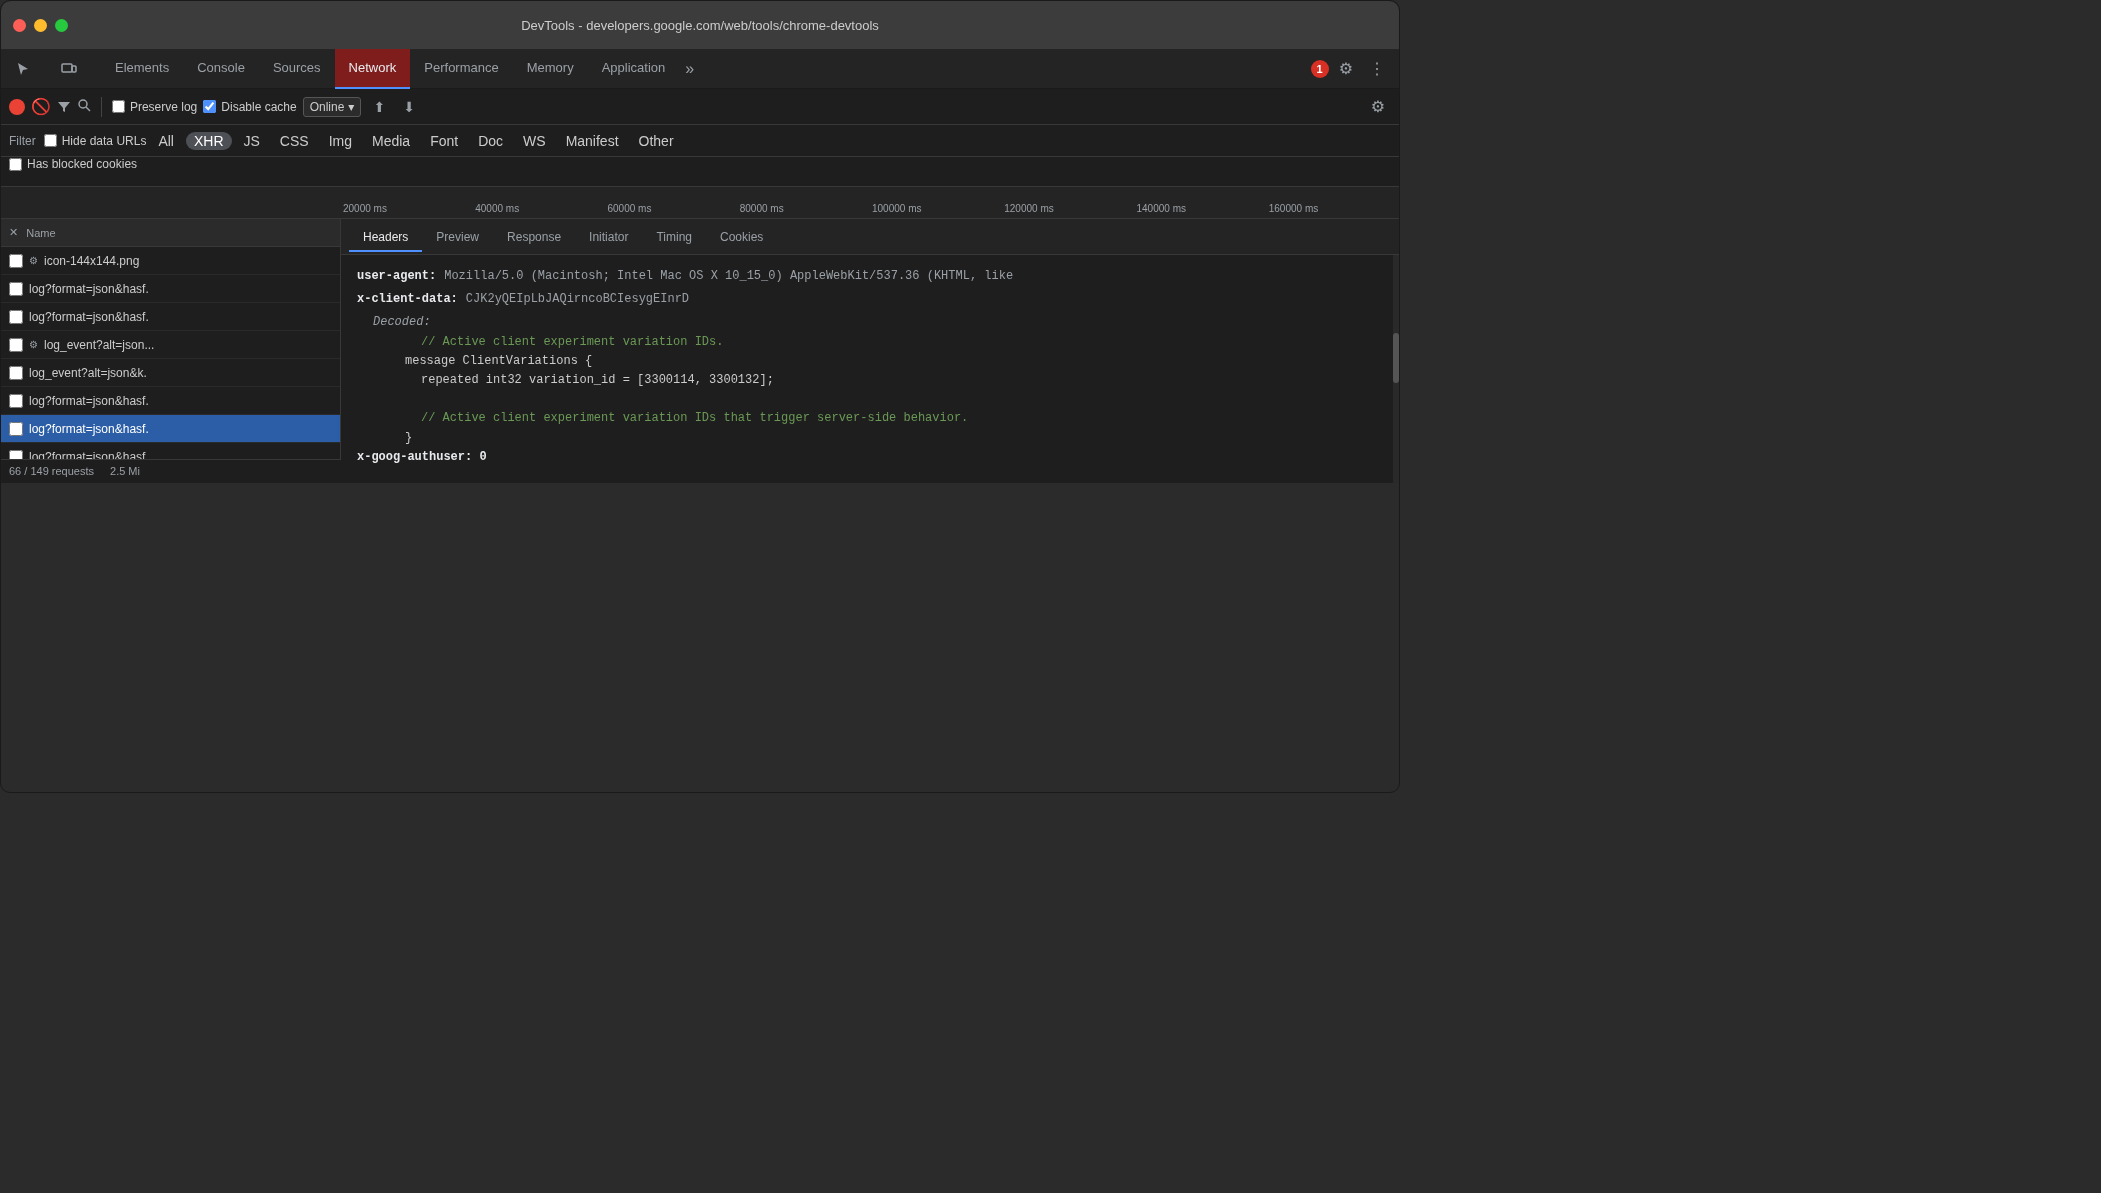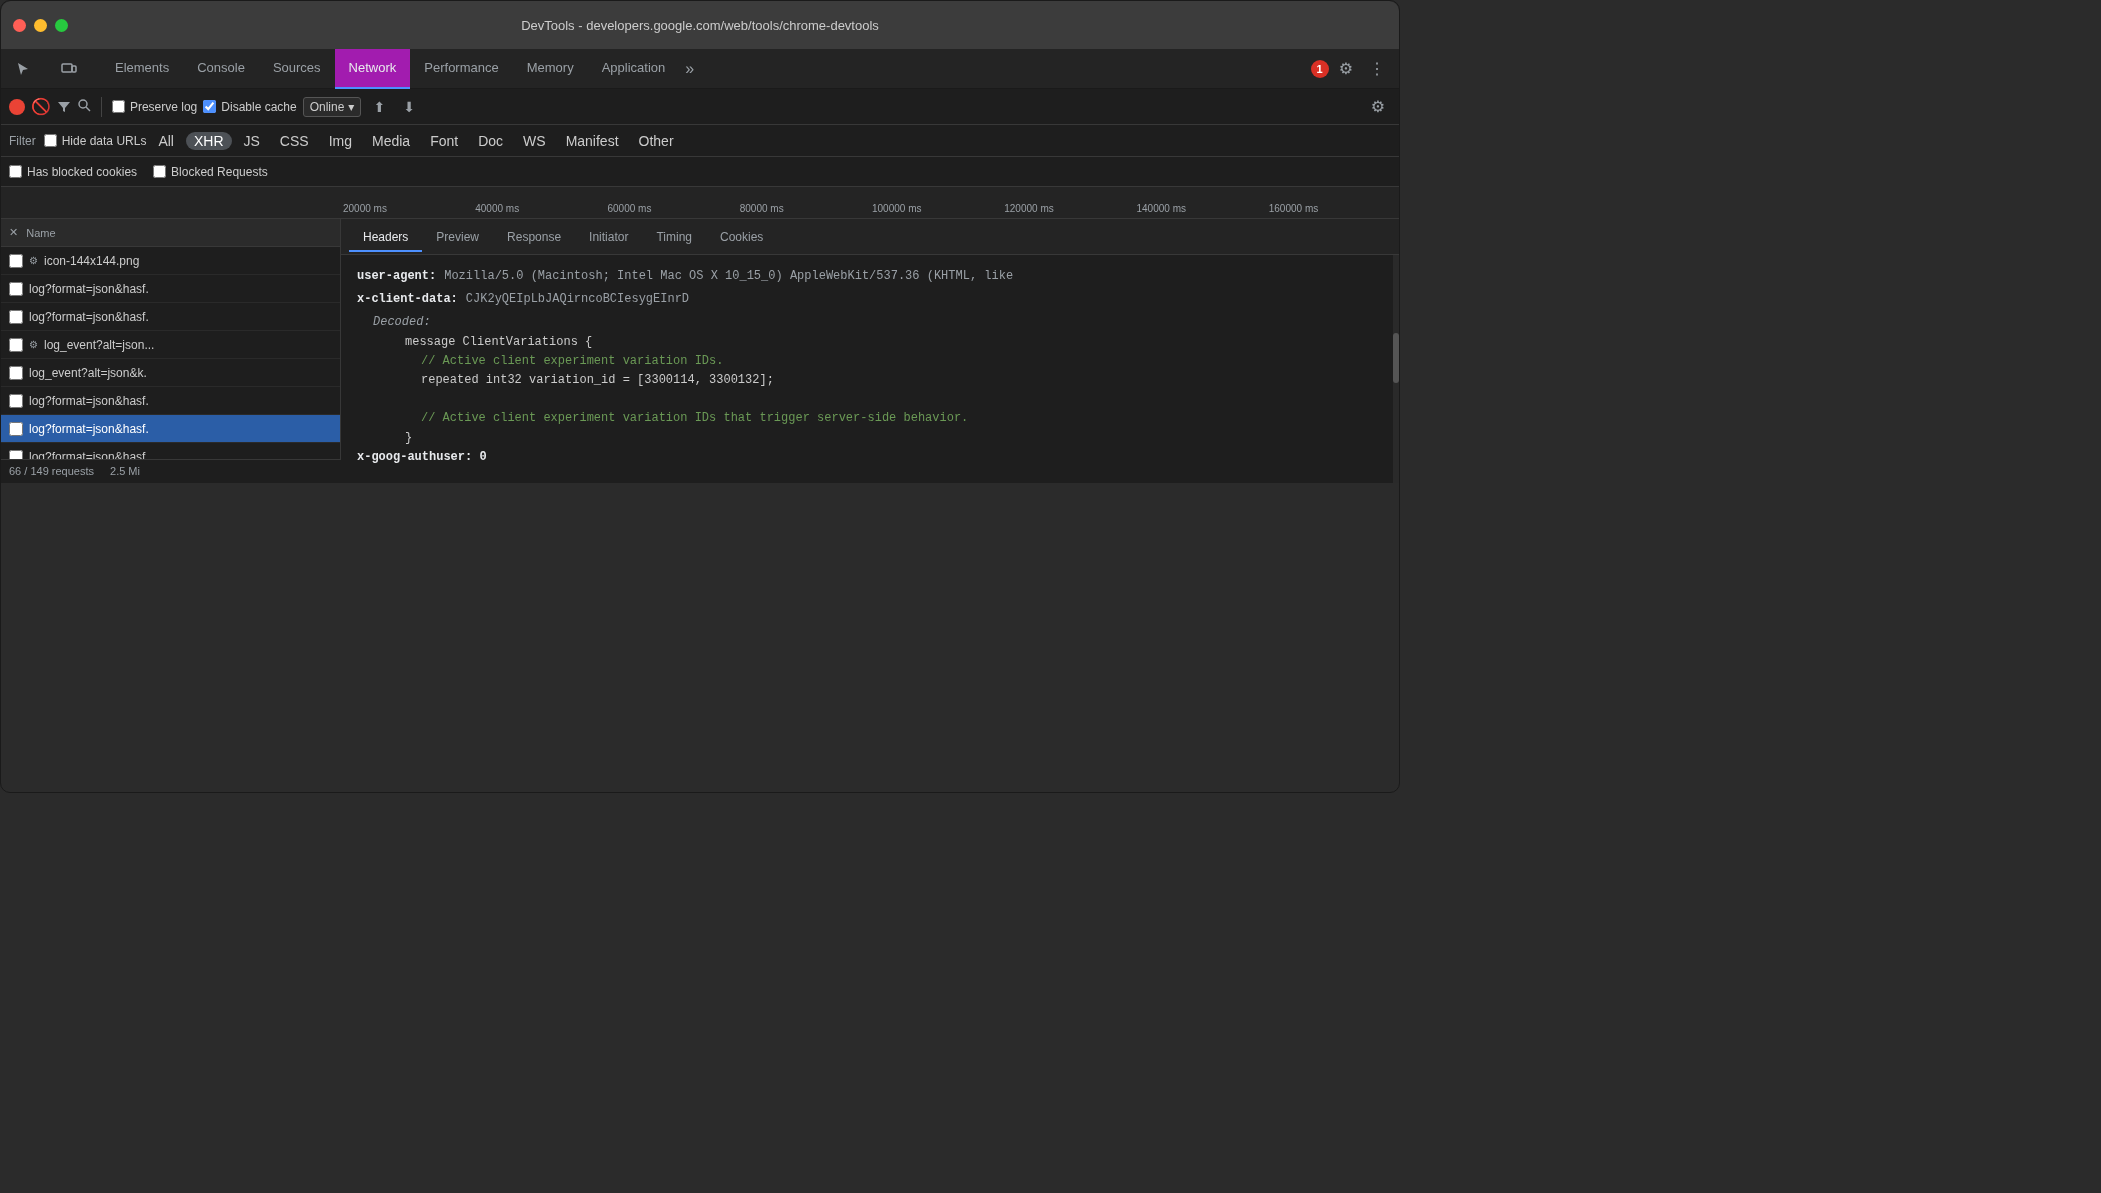--- a/index.html
+++ b/index.html
@@ -80,21 +80,21 @@
       display: flex;
       align-items: center;
       color: #9aa0a6;
       cursor: pointer;
       font-size: 13px;
       white-space: nowrap;
       border-bottom: 2px solid transparent;
     }
     .tab-item.active {
       color: #e8eaed;
-      background: #a21caf;
+      background: #7f1d1d;
       border-bottom: 2px solid #4d90fe;
     }
     .toolbar-right {
       display: flex;
       align-items: center;
       gap: 4px;
       margin-left: auto;
     }
     .error-badge {
       background: #d93025;
@@ -221,20 +221,21 @@
     }
 
     
     .blocked-bar {
       background: #1e1e1e;
       height: 30px;
       display: flex;
       padding: 0 8px;
       border-bottom: 1px solid #383838;
       gap: 16px;
+      flex-direction: column;
     }
 
     
     .timeline-header {
       background: #242424;
       height: 32px;
       display: flex;
       align-items: flex-end;
       padding: 0 0 4px 0;
       border-bottom: 1px solid #383838;
@@ -634,25 +635,25 @@
         <span class="header-name">user-agent:</span>
         <span class="header-value">Mozilla/5.0 (Macintosh; Intel Mac OS X 10_15_0) AppleWebKit/537.36 (KHTML, like</span>
       </div>
       <div class="header-row">
         <span class="header-name">x-client-data:</span>
         <span class="header-value">CJK2yQEIpLbJAQirncoBCIesygEInrD</span>
       </div>
       <div class="decoded-section">
         <div class="decoded-label">Decoded:</div>
         <div style="padding-left: 16px;">
+          <div class="code-block" style="padding-left:32px;">
+            <span class="comment">// Active client experiment variation IDs.</span>
+          </div>
           <div class="code-block">
             <span>message ClientVariations {</span>
-          </div>
-          <div class="code-block" style="padding-left:32px;">
-            <span class="comment">// Active client experiment variation IDs.</span>
           </div>
           <div class="code-block" style="padding-left:32px;">
             <span>repeated int32 variation_id = [3300114, 3300132];</span>
           </div>
           <div class="code-block">&nbsp;</div>
           <div class="code-block" style="padding-left:32px;">
             <span class="comment">// Active client experiment variation IDs that trigger server-side behavior.</span>
           </div>
           <div class="code-block">
             <span>}</span>

